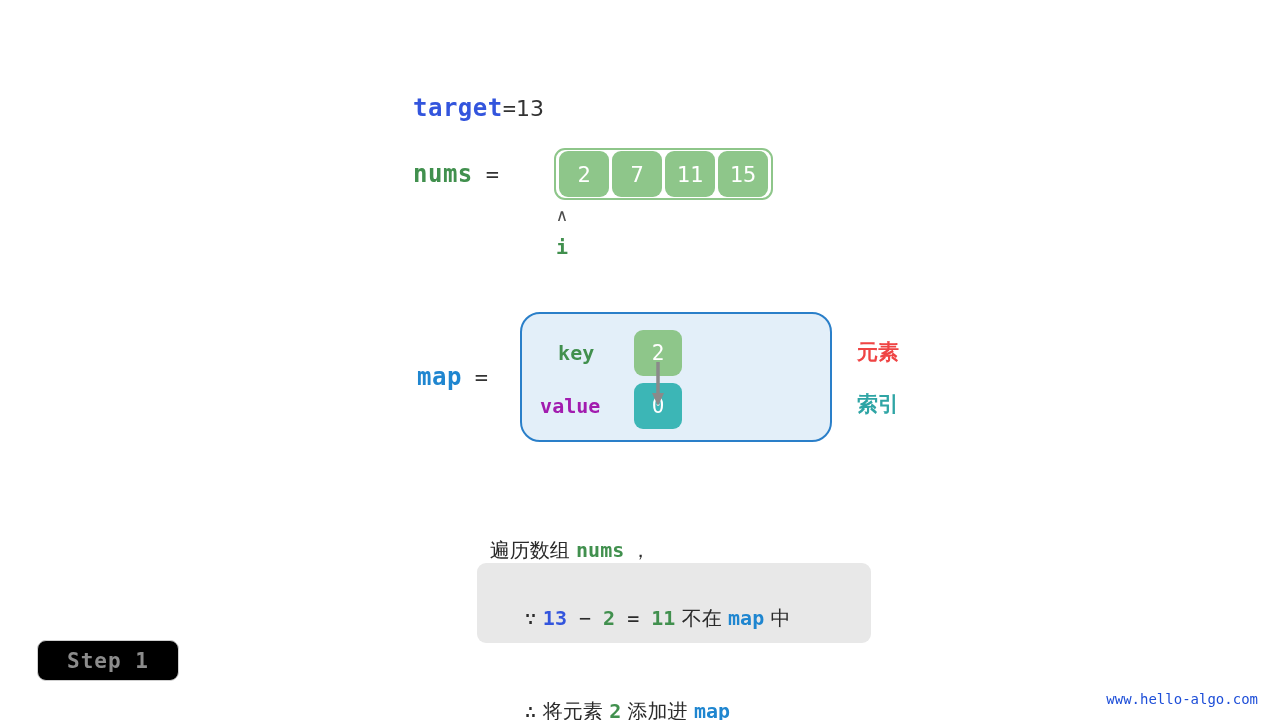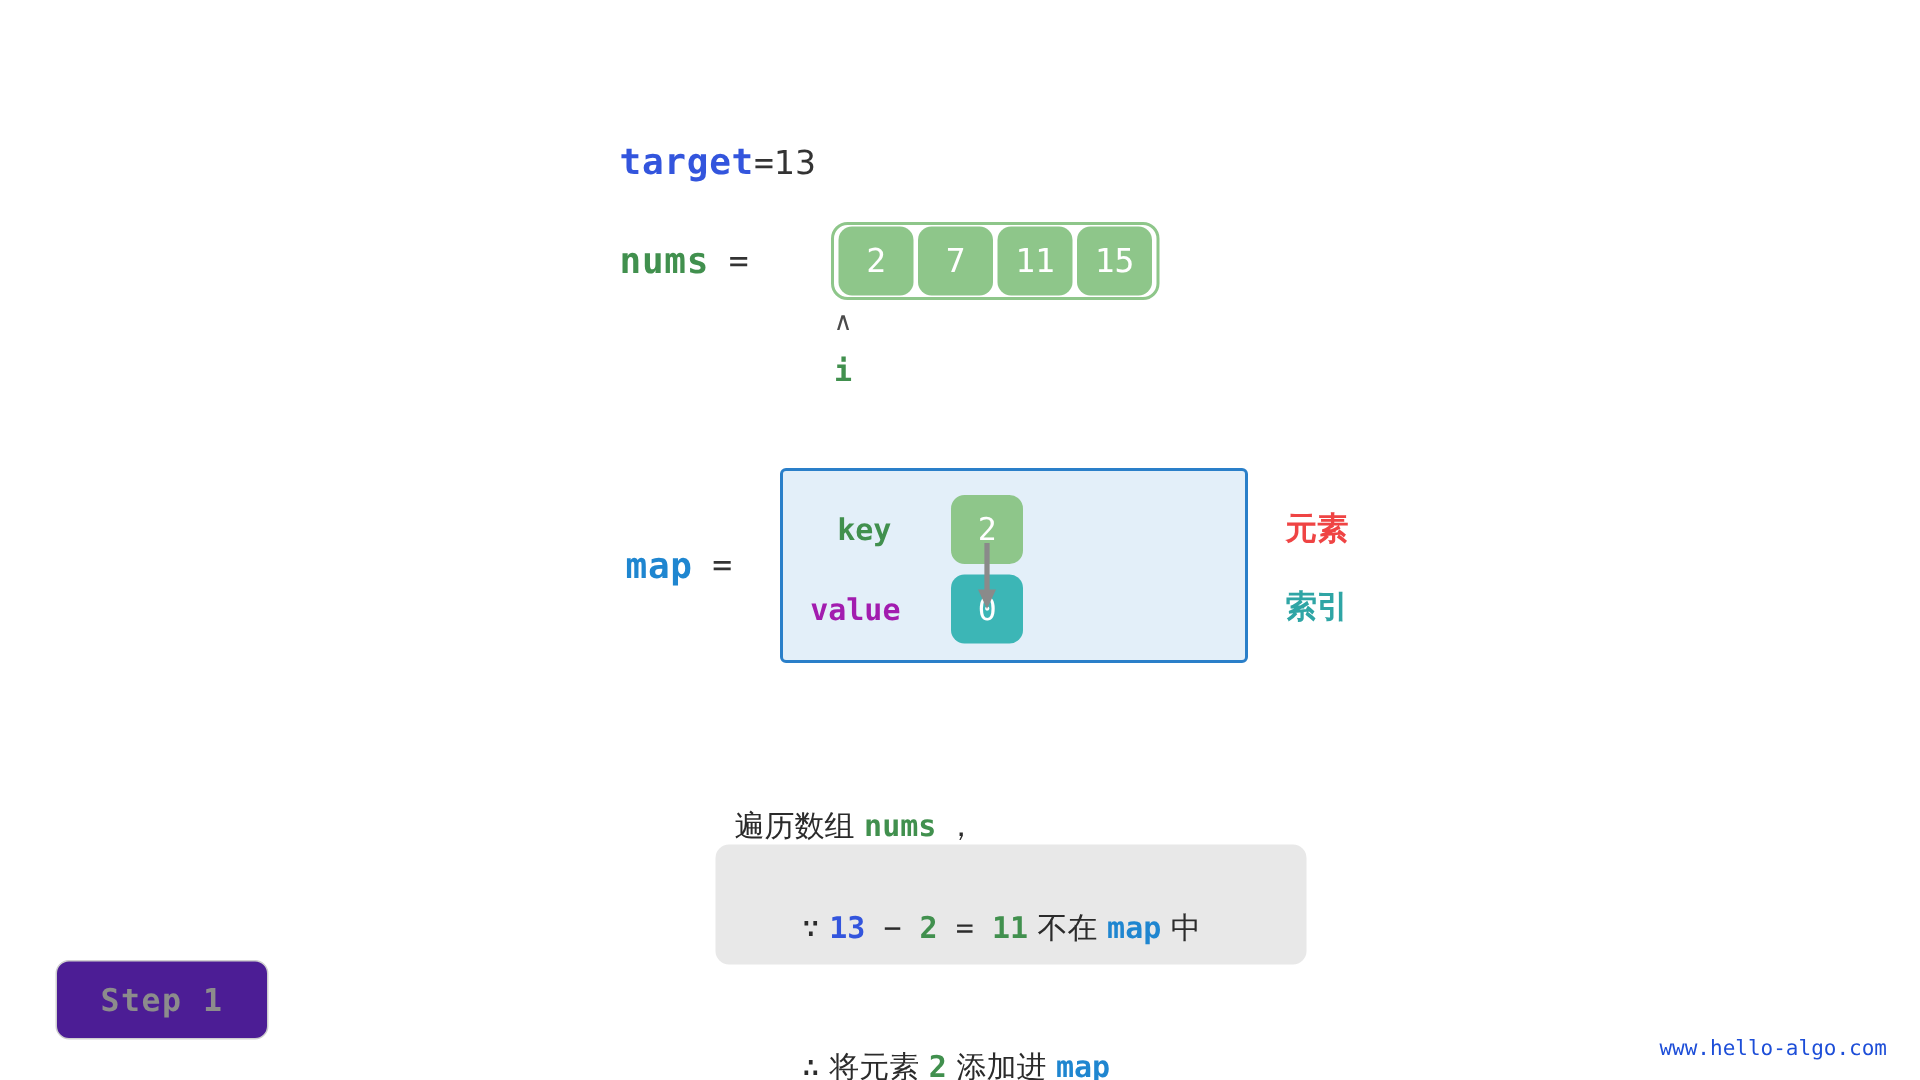--- a/index.html
+++ b/index.html
@@ -124,21 +124,21 @@
     font-size: 22px;
     color: #333333;
     margin-left: 13px;
   }
   #map-box {
     margin-left: 32px;
     width: 312px;
     height: 130px;
     background: #e3eff9;
     border: 2.5px solid #2a7fc9;
-    border-radius: 4px;
+    border-radius: 20px;
     position: relative;
     box-sizing: border-box;
   }
   .map-label {
     position: absolute;
     font-size: 20px;
     font-weight: bold;
     font-family: "DejaVu Sans Mono", monospace;
   }
   #map-key-label {
@@ -220,48 +220,48 @@
   
   #formula-box {
     position: absolute;
     left: 477px;
     top: 563px;
     width: 394px;
     height: 80px;
     background: #e8e8e8;
     border-radius: 9px;
     box-sizing: border-box;
-    padding: 9px 32px;
+    padding: 9px 22px;
   }
   .formula-line {
     font-size: 20px;
     color: #2b2b2b;
     font-family: "DejaVu Sans", sans-serif;
     white-space: pre;
     line-height: 31px;
   }
   .t-blue { color: #3355dd; font-weight: bold; font-family: "DejaVu Sans Mono", monospace; }
   .t-green { color: #41904e; font-weight: bold; font-family: "DejaVu Sans Mono", monospace; }
   .t-lblue { color: #1f86d0; font-weight: bold; font-family: "DejaVu Sans Mono", monospace; }
   .t-dark { color: #2b2b2b; }
   .t-sym { color: #2b2b2b; font-family: "DejaVu Sans Mono", monospace; }
 
   
   #step-badge {
     position: absolute;
     left: 37px;
     top: 640px;
     width: 142px;
-    height: 53px;
+    height: 41px;
     border: 1.5px solid #cfcfcf;
     border-radius: 9px;
     display: flex;
     align-items: center;
     justify-content: center;
-    background: #4c1d95;
+    background: #000000;
     box-sizing: border-box;
   }
   #step-badge span {
     font-size: 21px;
     font-weight: bold;
     color: #8c8c8c;
     font-family: "DejaVu Sans Mono", monospace;
     letter-spacing: 1px;
   }
 

